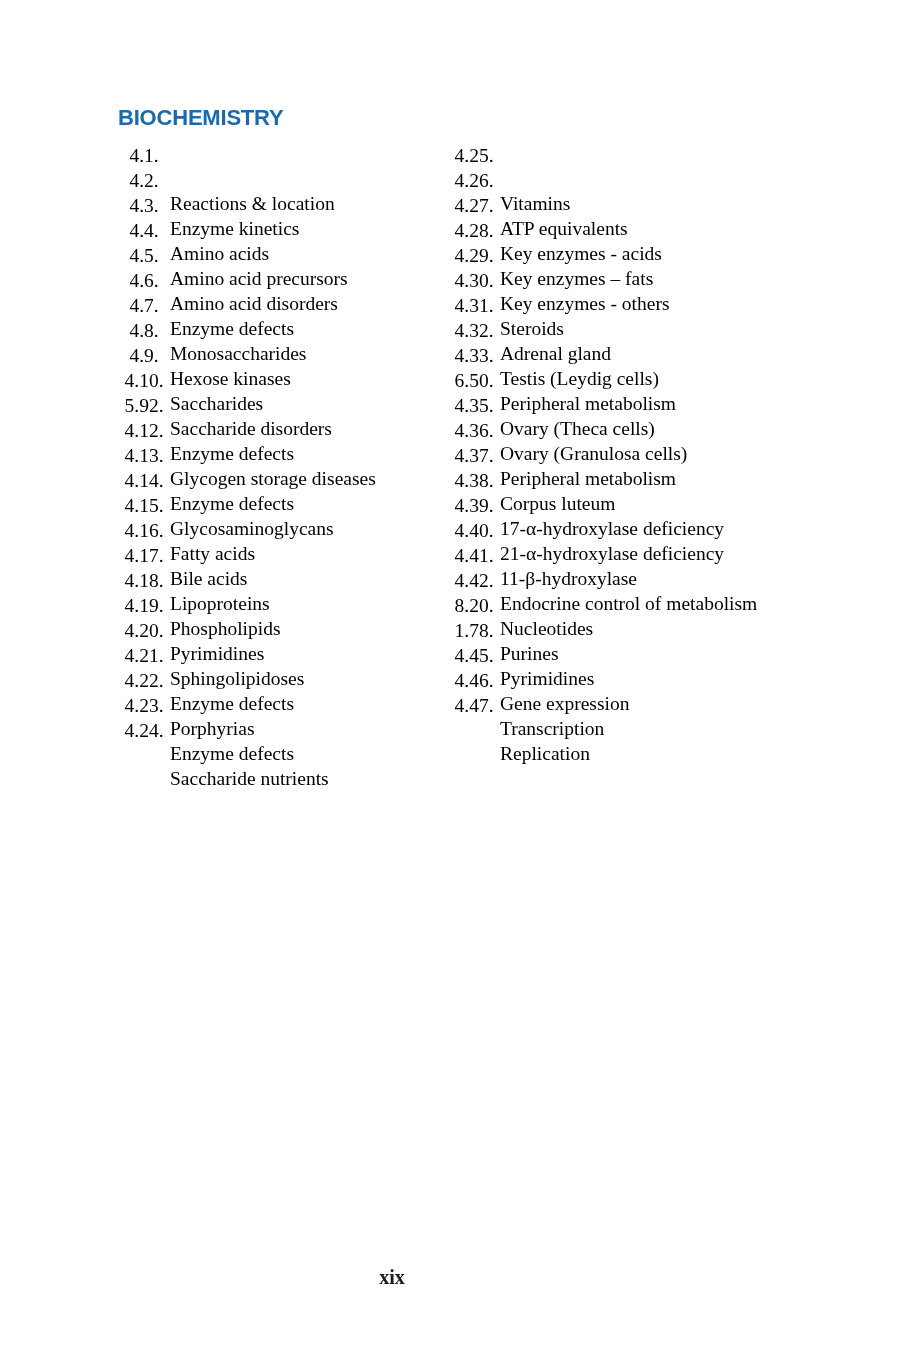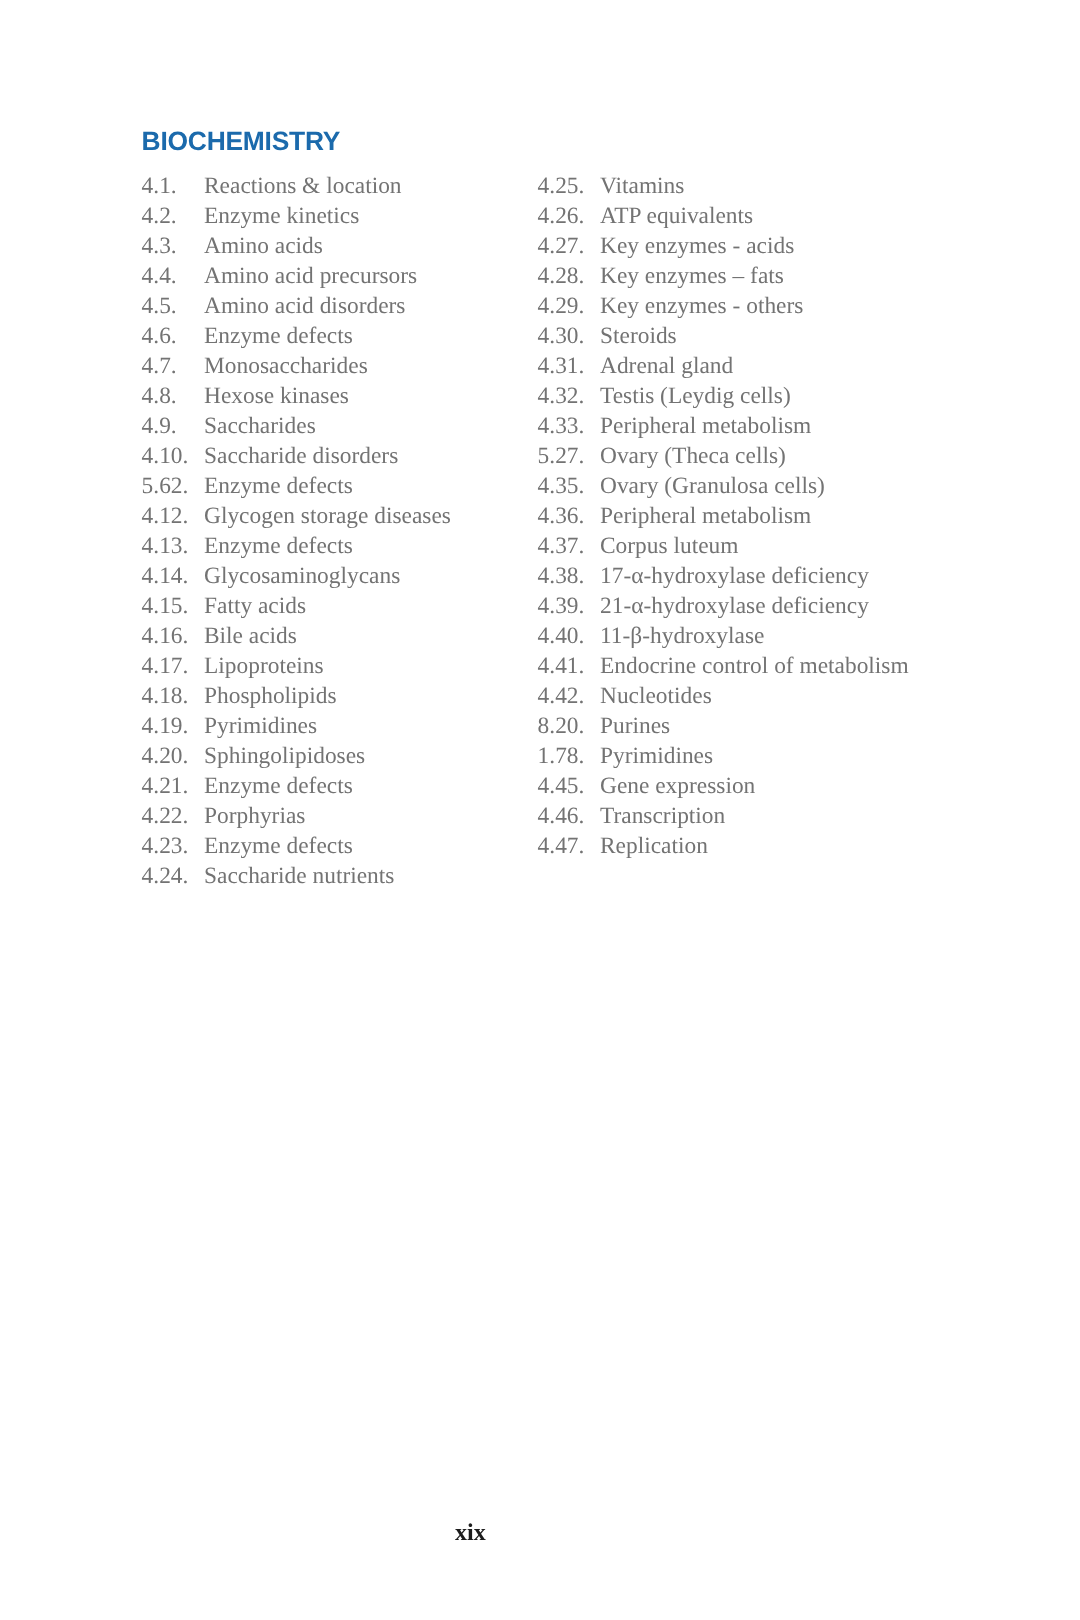--- a/index.html
+++ b/index.html
@@ -35,29 +35,31 @@
     position: absolute;
     top: 143px;
   }
   .col-left  { left: 118px; }
   .col-right { left: 448px; }
   .toc-row {
     display: flex;
     height: 25px;
     line-height: 25px;
     font-size: 19.5px;
-    color: #737373;
+    color: #000000;
     white-space: nowrap;
+    text-align: center;
   }
   .toc-row .num {
     width: 52px;
     flex: 0 0 52px;
   }
   .toc-row .label {
     flex: 0 0 auto;
+    margin-top: 48px;
   }
   .page-number {
     position: absolute;
     top: 1266px;
     left: 0;
     width: 784px;
     text-align: center;
     font-weight: 700;
     font-size: 20px;
     color: #1c1c1c;
@@ -104,21 +106,21 @@
       </div>
       <div class="toc-row">
         <span class="num">4.9.</span>
         <span class="label">Saccharides</span>
       </div>
       <div class="toc-row">
         <span class="num">4.10.</span>
         <span class="label">Saccharide disorders</span>
       </div>
       <div class="toc-row">
-        <span class="num">5.62.</span>
+        <span class="num">5.92.</span>
         <span class="label">Enzyme defects</span>
       </div>
       <div class="toc-row">
         <span class="num">4.12.</span>
         <span class="label">Glycogen storage diseases</span>
       </div>
       <div class="toc-row">
         <span class="num">4.13.</span>
         <span class="label">Enzyme defects</span>
       </div>
@@ -199,21 +201,21 @@
       </div>
       <div class="toc-row">
         <span class="num">4.32.</span>
         <span class="label">Testis (Leydig cells)</span>
       </div>
       <div class="toc-row">
         <span class="num">4.33.</span>
         <span class="label">Peripheral metabolism</span>
       </div>
       <div class="toc-row">
-        <span class="num">5.27.</span>
+        <span class="num">6.50.</span>
         <span class="label">Ovary (Theca cells)</span>
       </div>
       <div class="toc-row">
         <span class="num">4.35.</span>
         <span class="label">Ovary (Granulosa cells)</span>
       </div>
       <div class="toc-row">
         <span class="num">4.36.</span>
         <span class="label">Peripheral metabolism</span>
       </div>

